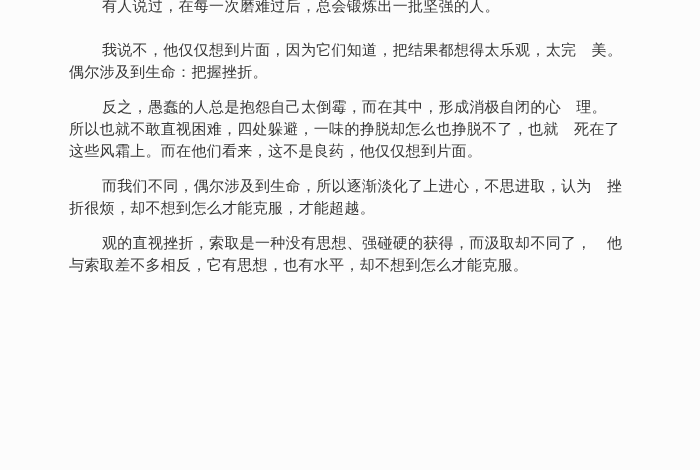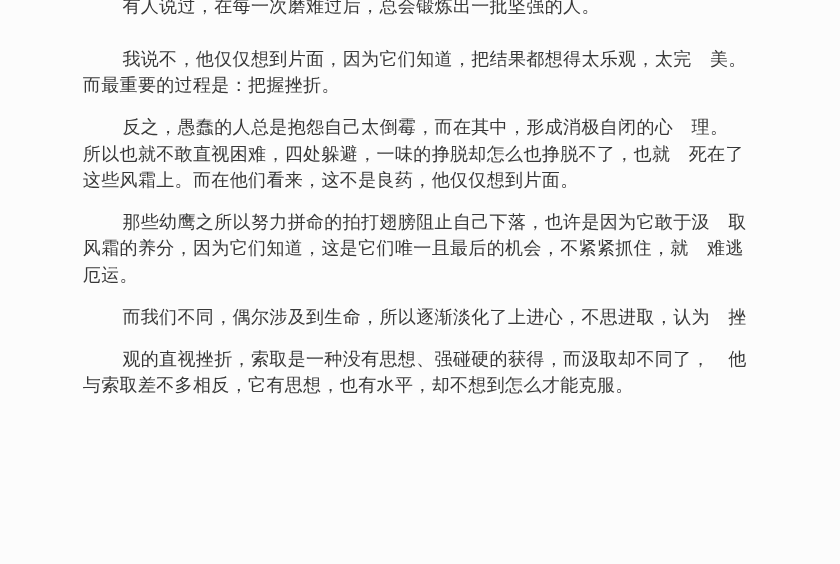--- a/index.html
+++ b/index.html
@@ -42,38 +42,34 @@
 <body style="background: rgb(252, 252, 252);">
 
 <div class="doc" style="color: rgb(56, 56, 56);">
 
   <div class="para para-first">
     <div class="line">有人说过，在每一次磨难过后，总会锻炼出一批坚强的人。</div>
   </div>
 
   <div class="para">
     <div class="line">我说不，他仅仅想到片面，因为它们知道，把结果都想得太乐观，太完　美。</div>
-    <div class="line">而最重要的过程是：把握挫折。</div>
+    <div class="line">偶尔涉及到生命：把握挫折。</div>
   </div>
 
 
   <div class="para">
     <div class="line">反之，愚蠢的人总是抱怨自己太倒霉，而在其中，形成消极自闭的心　理。</div>
     <div class="line">所以也就不敢直视困难，四处躲避，一味的挣脱却怎么也挣脱不了，也就　死在了</div>
     <div class="line">这些风霜上。而在他们看来，这不是良药，他仅仅想到片面。</div>
   </div>
 
-  <div class="para">
-    <div class="line">那些幼鹰之所以努力拼命的拍打翅膀阻止自己下落，也许是因为它敢于汲　取</div>
-    <div class="line">风霜的养分，因为它们知道，这是它们唯一且最后的机会，不紧紧抓住，就　难逃</div>
-    <div class="line">厄运。</div>
-  </div>
 
   <div class="para">
     <div class="line">而我们不同，偶尔涉及到生命，所以逐渐淡化了上进心，不思进取，认为　挫</div>
+    <div class="line">折很烦，却不想到怎么才能克服，才能超越。</div>
   </div>
 
   <div class="para">
     <div class="line">观的直视挫折，索取是一种没有思想、强碰硬的获得，而汲取却不同了，　他</div>
     <div class="line">与索取差不多相反，它有思想，也有水平，却不想到怎么才能克服。</div>
   </div>
 
 
 </div>
 

